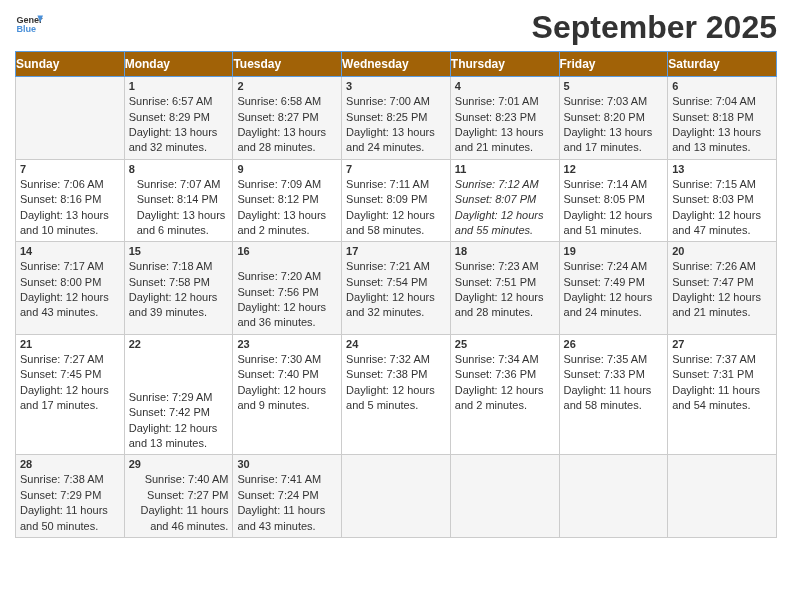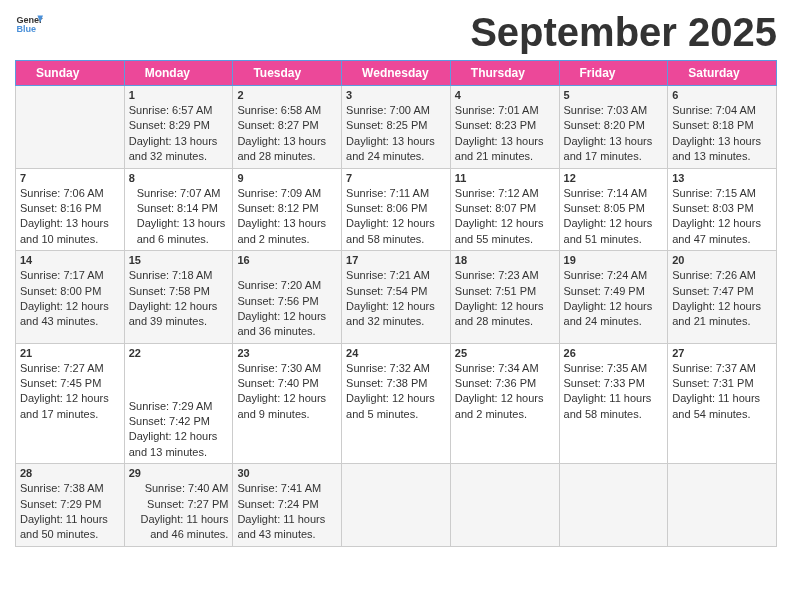--- a/index.html
+++ b/index.html
@@ -28,40 +28,40 @@
       gap: 2px;
     }
     .logo-icon {
       width: 28px;
       height: 28px;
     }
     .title-block {
       text-align: right;
     }
     .month-title {
-      font-size: 40px;
+      font-size: 32px;
       font-weight: bold;
       color: #333;
       line-height: 1.1;
     }
     .subtitle {
       font-size: 14px;
       color: #555;
     }
     table {
       width: 100%;
       border-collapse: collapse;
       table-layout: fixed;
     }
     thead tr th {
-      background-color: #ec4899;
+      background-color: #a16207;
       color: #fff;
       font-size: 12px;
       font-weight: bold;
-      padding: 5px 20px;
+      padding: 5px 0;
       text-align: left;
       border: 1px solid #5a9be0;
     }
     tbody tr td {
       border: 1px solid #ccc;
       vertical-align: top;
       padding: 3px 4px;
       font-size: 9.5px;
       color: #333;
       height: 78px;
@@ -177,27 +177,27 @@
           <td>
             <span class="day-num">9</span>
             <div class="day-info" style="white-space: pre-line;">Sunrise: 7:09 AM
 Sunset: 8:12 PM
 Daylight: 13 hours
 and 2 minutes.</div>
           </td>
           <td>
             <span class="day-num">7</span>
             <div class="day-info" style="white-space: pre-line;">Sunrise: 7:11 AM
-Sunset: 8:06 PM
+Sunset: 8:09 PM
 Daylight: 12 hours
 and 58 minutes.</div>
           </td>
           <td>
             <span class="day-num">11</span>
-            <div class="day-info" style="white-space: pre-line;">Sunrise: 7:12 AM
+            <div class="day-info" style="white-space: pre-line; font-style: italic;">Sunrise: 7:12 AM
 Sunset: 8:07 PM
 Daylight: 12 hours
 and 55 minutes.</div>
           </td>
           <td>
             <span class="day-num">12</span>
             <div class="day-info" style="white-space: pre-line;">Sunrise: 7:14 AM
 Sunset: 8:05 PM
 Daylight: 12 hours
 and 51 minutes.</div>

